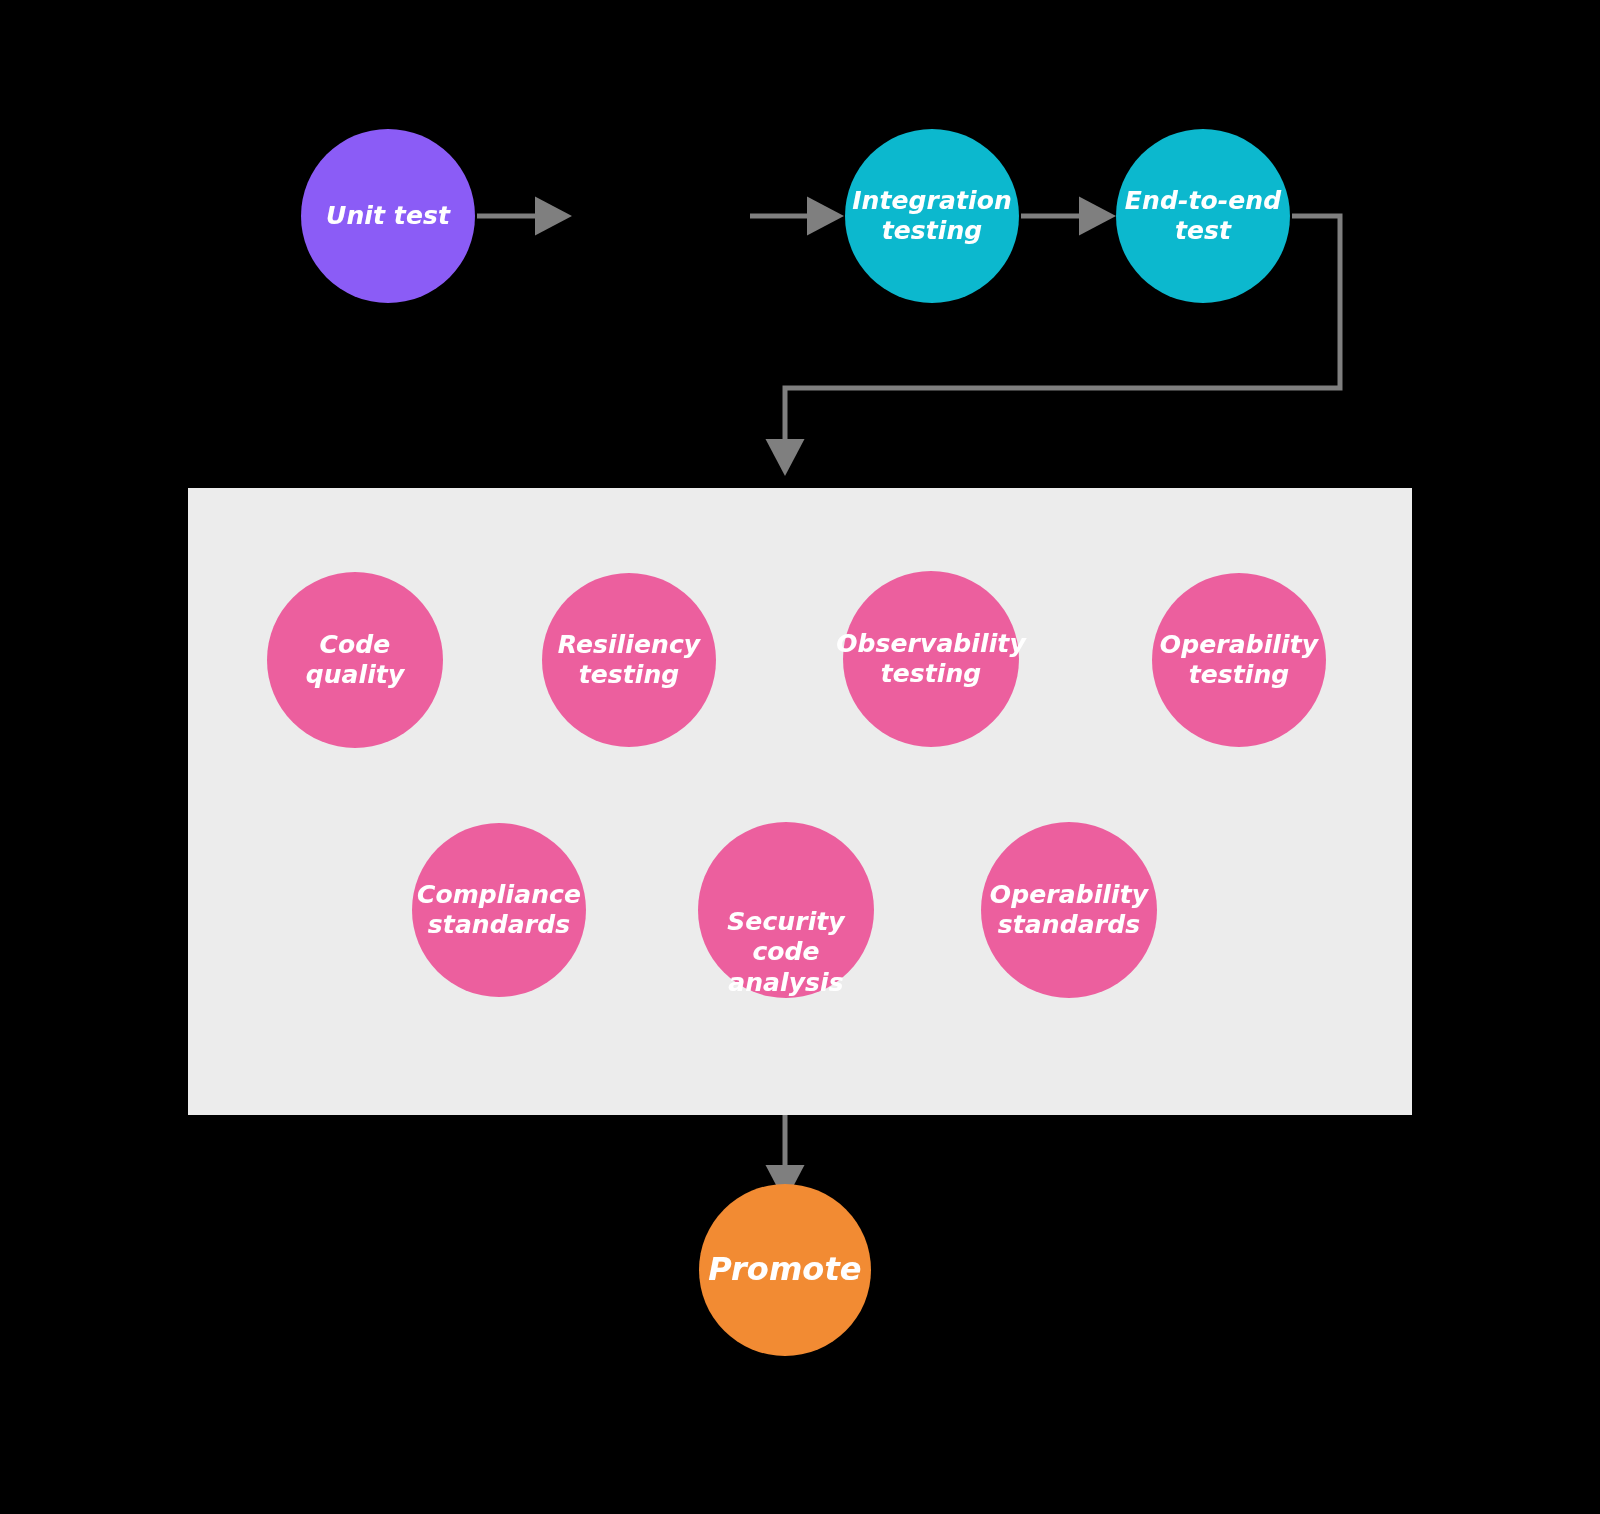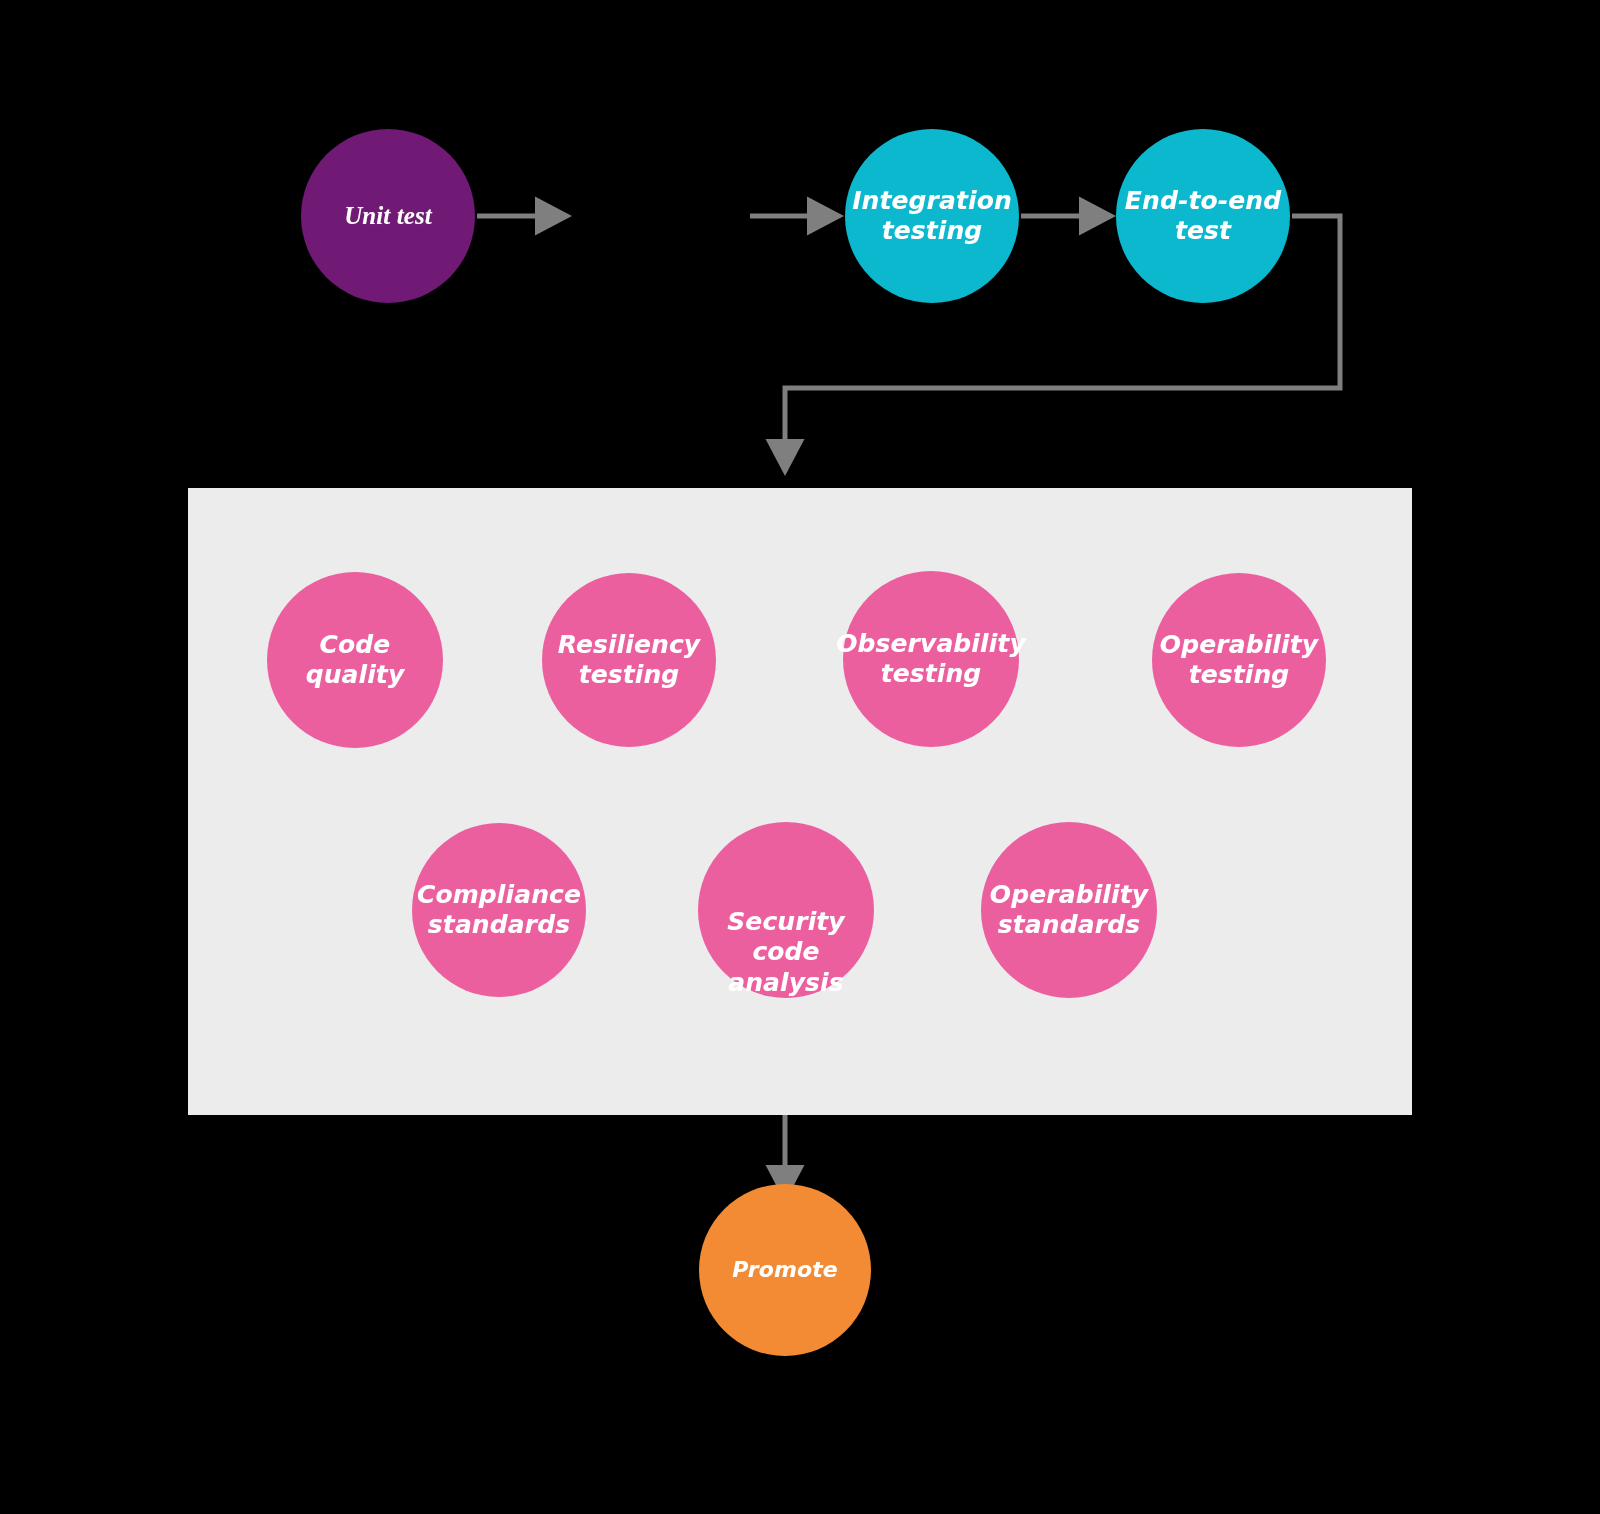--- a/index.html
+++ b/index.html
@@ -34,21 +34,21 @@
     font-style: italic;
     font-weight: bold;
     line-height: 1.22;
     letter-spacing: 0.1px;
     padding: 0 6px;
     white-space: pre-line;
     text-shadow: 0 0 1px rgba(255,255,255,0.25);
   }
   .stage .label { font-size: 25px; }
   .gate .label  { font-size: 25px; font-style: italic; }
-  .promote .label { font-size: 22px; }
+  .promote .label { font-size: 32px; }
 
   svg.connectors {
     position: absolute;
     left: 0;
     top: 0;
     width: 1600px;
     height: 1514px;
     overflow: visible;
     pointer-events: none;
   }
@@ -71,21 +71,21 @@
 
     <line x1="750" y1="216" x2="838" y2="216" stroke="#7f7f7f" stroke-width="5" marker-end="url(#arrowhead)"></line>
 
     <line x1="1021" y1="216" x2="1110" y2="216" stroke="#7f7f7f" stroke-width="5" marker-end="url(#arrowhead)"></line>
 
     <path d="M1292,216 L1340,216 L1340,388 L785,388 L785,470" fill="none" stroke="#7f7f7f" stroke-width="5" marker-end="url(#arrowhead)"></path>
 
     <line x1="785" y1="1115" x2="785" y2="1196" stroke="#7f7f7f" stroke-width="5" marker-end="url(#arrowhead)"></line>
   </svg>
 
-  <div class="node stage" style="left: 301px; top: 129px; width: 174px; height: 174px; background: #701a75; font-family: Liberation Serif, serif;">
+  <div class="node stage" style="left: 301px; top: 129px; width: 174px; height: 174px; background: #8b5cf6;">
     <span class="label">Unit test</span>
   </div>
   <div class="node stage" style="left: 845px; top: 129px; width: 174px; height: 174px; background: rgb(12, 184, 206);">
     <span class="label">Integration
 testing</span>
   </div>
   <div class="node stage" style="left: 1116px; top: 129px; width: 174px; height: 174px; background: rgb(12, 184, 206);">
     <span class="label">End-to-end
 test</span>
   </div>

